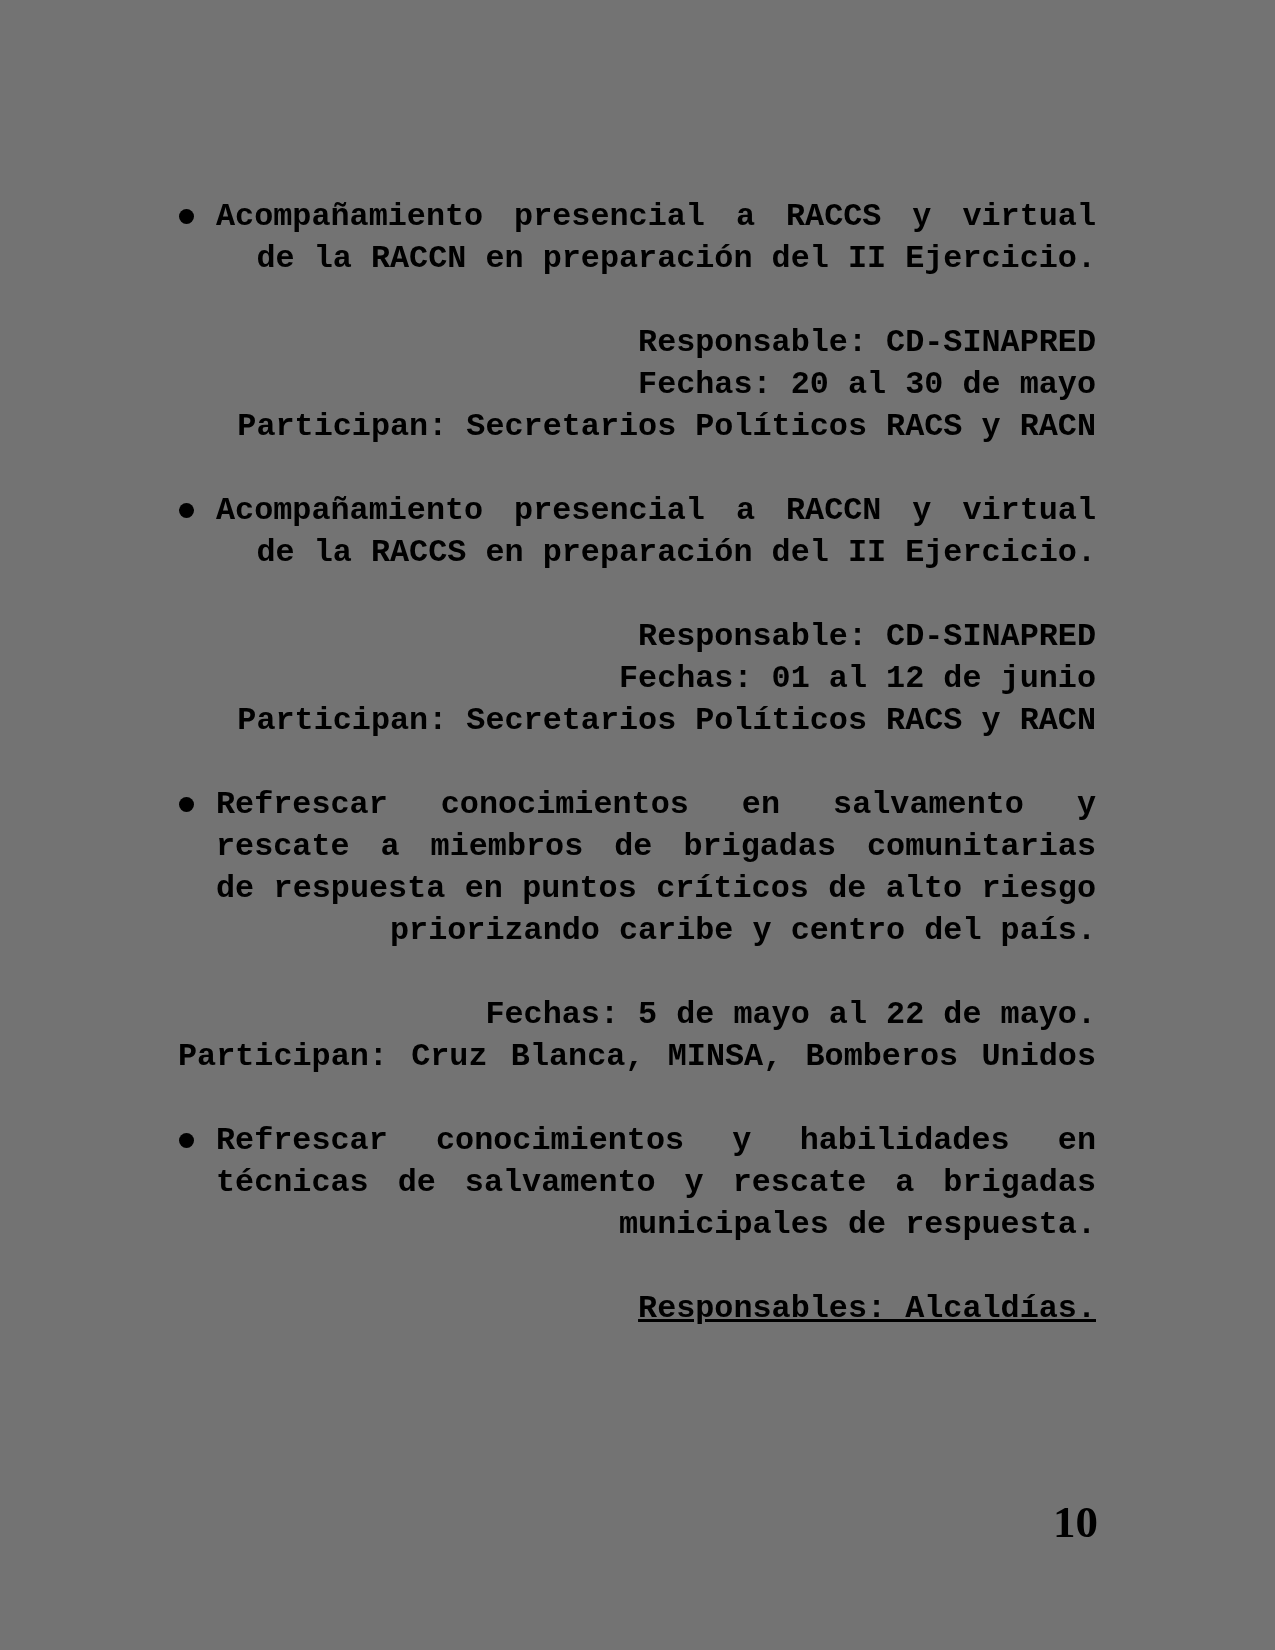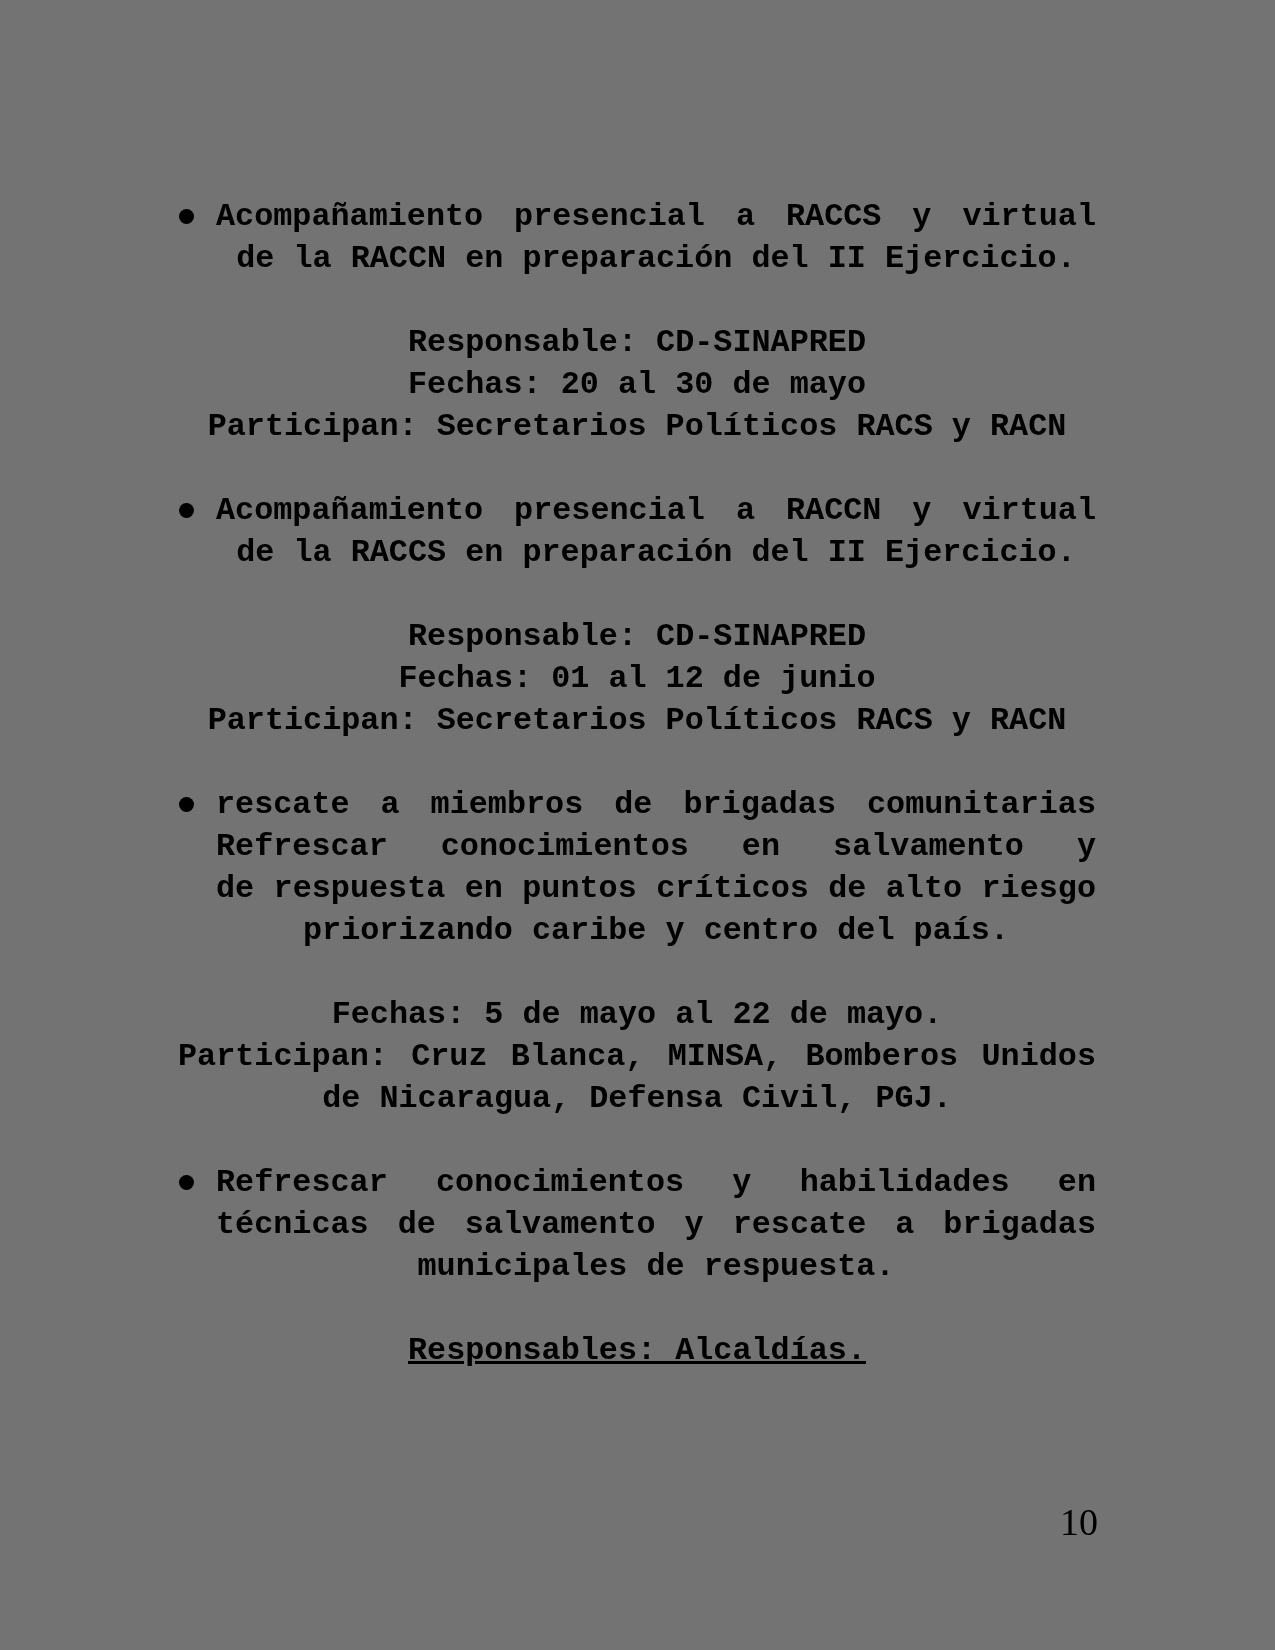--- a/index.html
+++ b/index.html
@@ -37,36 +37,36 @@
   .dot {
     position: absolute;
     left: 1px;
     top: 13px;
     width: 15px;
     height: 15px;
     border-radius: 50%;
     background: #000000;
   }
   .line {
-    text-align: center;
+    text-align: right;
     white-space: nowrap;
   }
   .line.stretch {
     white-space: normal;
     text-align: justify;
     text-align-last: justify;
   }
   .page-number {
     position: absolute;
     top: 1502px;
     right: 177px;
     color: #000000;
     font-family: "Liberation Serif", "DejaVu Serif", serif;
-    font-weight: 400;
-    font-size: 38px;
+    font-weight: 700;
+    font-size: 45px;
     line-height: 40px;
   }
 </style>
 </head>
 <body>
 
 <div class="page">
 
   <div class="body-text">
 
@@ -89,30 +89,29 @@
     </div>
 
     <div class="para">
       <div class="line">Responsable: CD-SINAPRED</div>
       <div class="line">Fechas: 01 al 12 de junio</div>
       <div class="line">Participan: Secretarios Políticos RACS y RACN</div>
     </div>
 
     <div class="para bullet">
       <span class="dot"></span>
+      <div class="line stretch">Refrescar conocimientos en salvamento y</div>
       <div class="line stretch">rescate a miembros de brigadas comunitarias</div>
-      <div class="line stretch">Refrescar conocimientos en salvamento y</div>
       <div class="line stretch">de respuesta en puntos críticos de alto riesgo</div>
       <div class="line">priorizando caribe y centro del país.</div>
     </div>
 
     <div class="para">
       <div class="line">Fechas: 5 de mayo al 22 de mayo.</div>
       <div class="line stretch">Participan: Cruz Blanca, MINSA, Bomberos Unidos</div>
-      <div class="line">de Nicaragua, Defensa Civil, PGJ.</div>
     </div>
 
     <div class="para bullet">
       <span class="dot"></span>
       <div class="line stretch">Refrescar conocimientos y habilidades en</div>
       <div class="line stretch">técnicas de salvamento y rescate a brigadas</div>
       <div class="line">municipales de respuesta.</div>
     </div>
 
     <div class="para">

